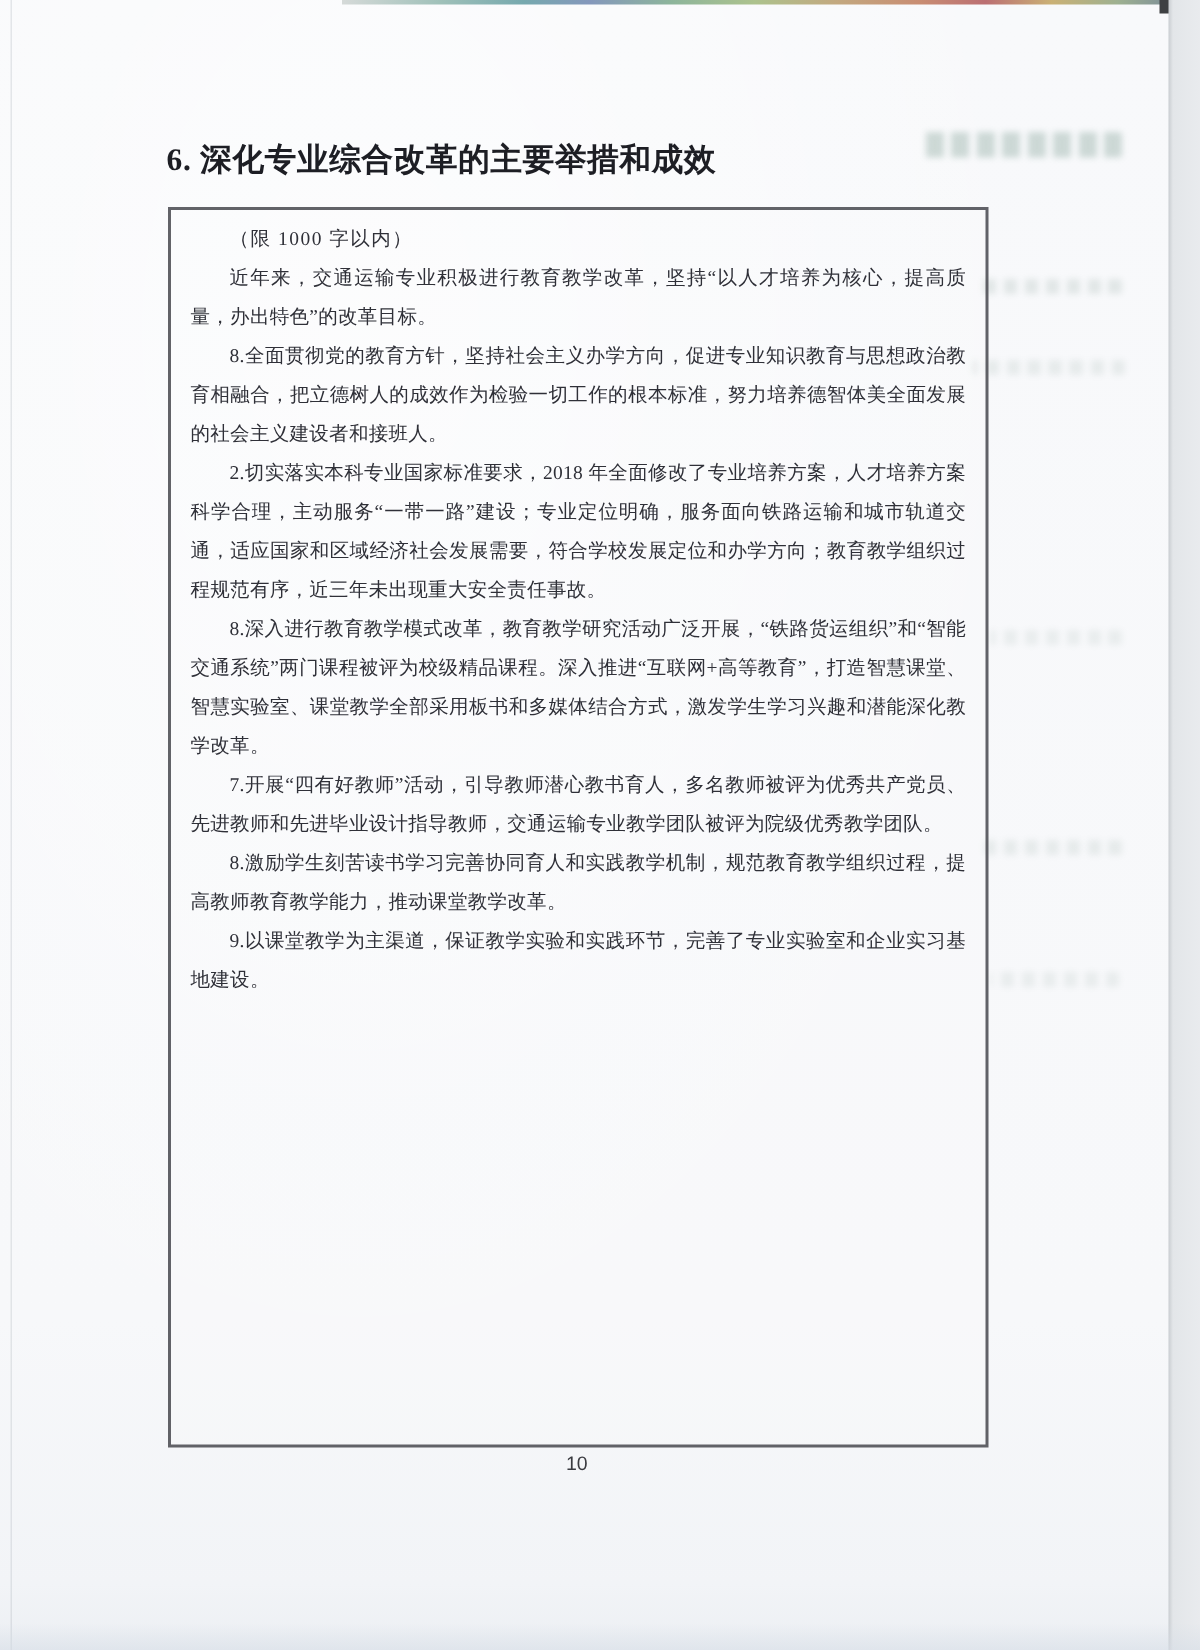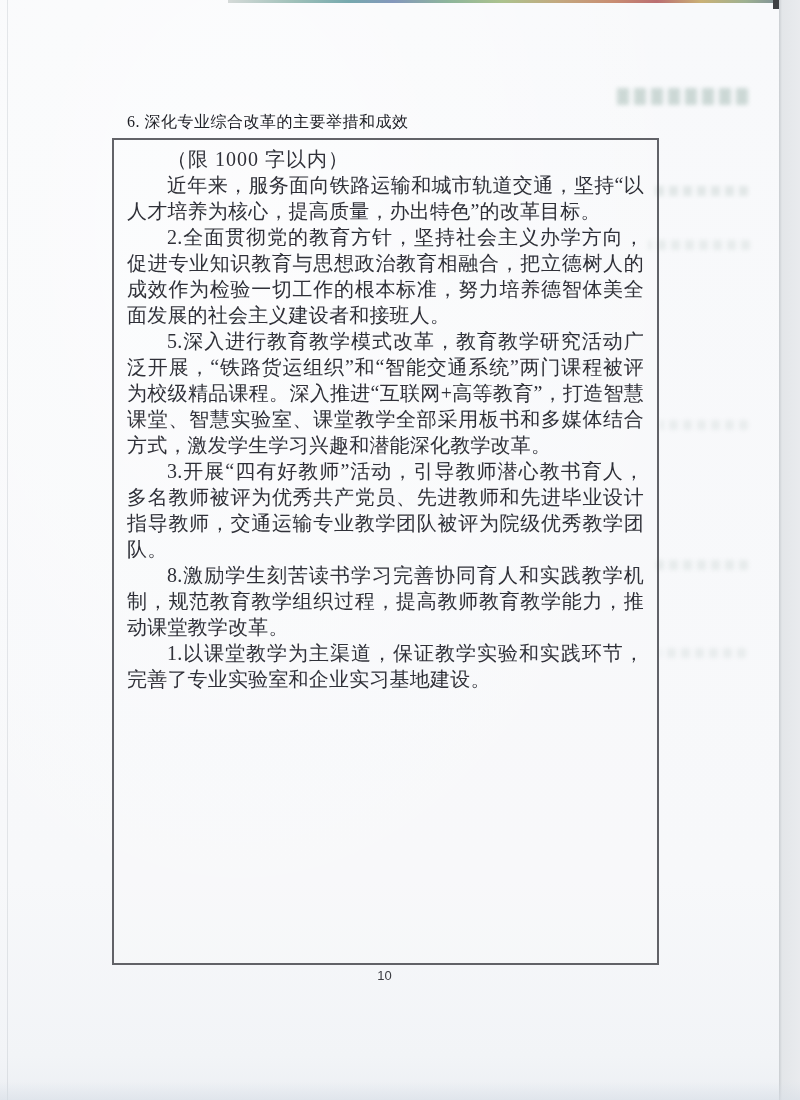--- a/index.html
+++ b/index.html
@@ -53,38 +53,38 @@
   }
   .bleed.b1{left:612px;top:88px;width:136px;height:17px;opacity:.28;background:repeating-linear-gradient(90deg,#5d8577 0 12px,rgba(93,133,119,0) 12px 17px);}
   .bleed.b2{left:652px;top:186px;width:96px;height:10px;}
   .bleed.b3{left:648px;top:240px;width:102px;height:10px;opacity:.12;}
   .bleed.b4{left:660px;top:420px;width:88px;height:10px;opacity:.10;}
   .bleed.b5{left:656px;top:560px;width:92px;height:10px;opacity:.12;}
   .bleed.b6{left:660px;top:648px;width:86px;height:10px;opacity:.10;}
 
   .heading{
     position:absolute;left:111px;top:92px;width:560px;
-    margin:16px;
-    font-size:16px;line-height:28px;
-    font-weight:400;
+    margin:0;
+    font-size:21px;line-height:28px;
+    font-weight:700;
     color:#1d1e24;
     letter-spacing:.5px;
   }
   .answer-box{
     position:absolute;left:112px;top:138px;
     width:517px;height:812px;
     border:2px solid rgba(70,72,78,.85);
     padding:6px 13px 5px 13px;
     overflow:hidden;
     background:rgba(255,255,255,.12);
   }
   .answer-box p{
     margin:0;
     text-indent:2em;
-    font-size:20px;
+    font-size:13px;
     line-height:26px;
     color:#2f3038;
     text-align:justify;
     letter-spacing:.2px;
   }
   .answer-box p.limit{
     text-align:left;
     letter-spacing:1px;
   }
   .page-number{
@@ -110,23 +110,24 @@
   <div class="bleed b2"></div>
   <div class="bleed b3"></div>
   <div class="bleed b4"></div>
   <div class="bleed b5"></div>
   <div class="bleed b6"></div>
 
   <h1 class="heading">6. 深化专业综合改革的主要举措和成效</h1>
 
   <div class="answer-box">
     <p class="limit">（限 1000 字以内）</p>
-    <p>近年来，服务面向铁路运输和城市轨道交通，坚持“以人才培养为核心，提高质量，办出特色”的改革目标。</p>
-    <p>2.全面贯彻党的教育方针，坚持社会主义办学方向，促进专业知识教育与思想政治教育相融合，把立德树人的成效作为检验一切工作的根本标准，努力培养德智体美全面发展的社会主义建设者和接班人。</p>
-    <p>5.深入进行教育教学模式改革，教育教学研究活动广泛开展，“铁路货运组织”和“智能交通系统”两门课程被评为校级精品课程。深入推进“互联网+高等教育”，打造智慧课堂、智慧实验室、课堂教学全部采用板书和多媒体结合方式，激发学生学习兴趣和潜能深化教学改革。</p>
-    <p>3.开展“四有好教师”活动，引导教师潜心教书育人，多名教师被评为优秀共产党员、先进教师和先进毕业设计指导教师，交通运输专业教学团队被评为院级优秀教学团队。</p>
+    <p>近年来，交通运输专业积极进行教育教学改革，坚持“以人才培养为核心，提高质量，办出特色”的改革目标。</p>
+    <p>8.全面贯彻党的教育方针，坚持社会主义办学方向，促进专业知识教育与思想政治教育相融合，把立德树人的成效作为检验一切工作的根本标准，努力培养德智体美全面发展的社会主义建设者和接班人。</p>
+    <p>2.切实落实本科专业国家标准要求，2018 年全面修改了专业培养方案，人才培养方案科学合理，主动服务“一带一路”建设；专业定位明确，服务面向铁路运输和城市轨道交通，适应国家和区域经济社会发展需要，符合学校发展定位和办学方向；教育教学组织过程规范有序，近三年未出现重大安全责任事故。</p>
+    <p>8.深入进行教育教学模式改革，教育教学研究活动广泛开展，“铁路货运组织”和“智能交通系统”两门课程被评为校级精品课程。深入推进“互联网+高等教育”，打造智慧课堂、智慧实验室、课堂教学全部采用板书和多媒体结合方式，激发学生学习兴趣和潜能深化教学改革。</p>
+    <p>7.开展“四有好教师”活动，引导教师潜心教书育人，多名教师被评为优秀共产党员、先进教师和先进毕业设计指导教师，交通运输专业教学团队被评为院级优秀教学团队。</p>
     <p>8.激励学生刻苦读书学习完善协同育人和实践教学机制，规范教育教学组织过程，提高教师教育教学能力，推动课堂教学改革。</p>
-    <p>1.以课堂教学为主渠道，保证教学实验和实践环节，完善了专业实验室和企业实习基地建设。</p>
+    <p>9.以课堂教学为主渠道，保证教学实验和实践环节，完善了专业实验室和企业实习基地建设。</p>
   </div>
 
   <div class="page-number">10</div>
 
 </div>
 
 </body></html>

